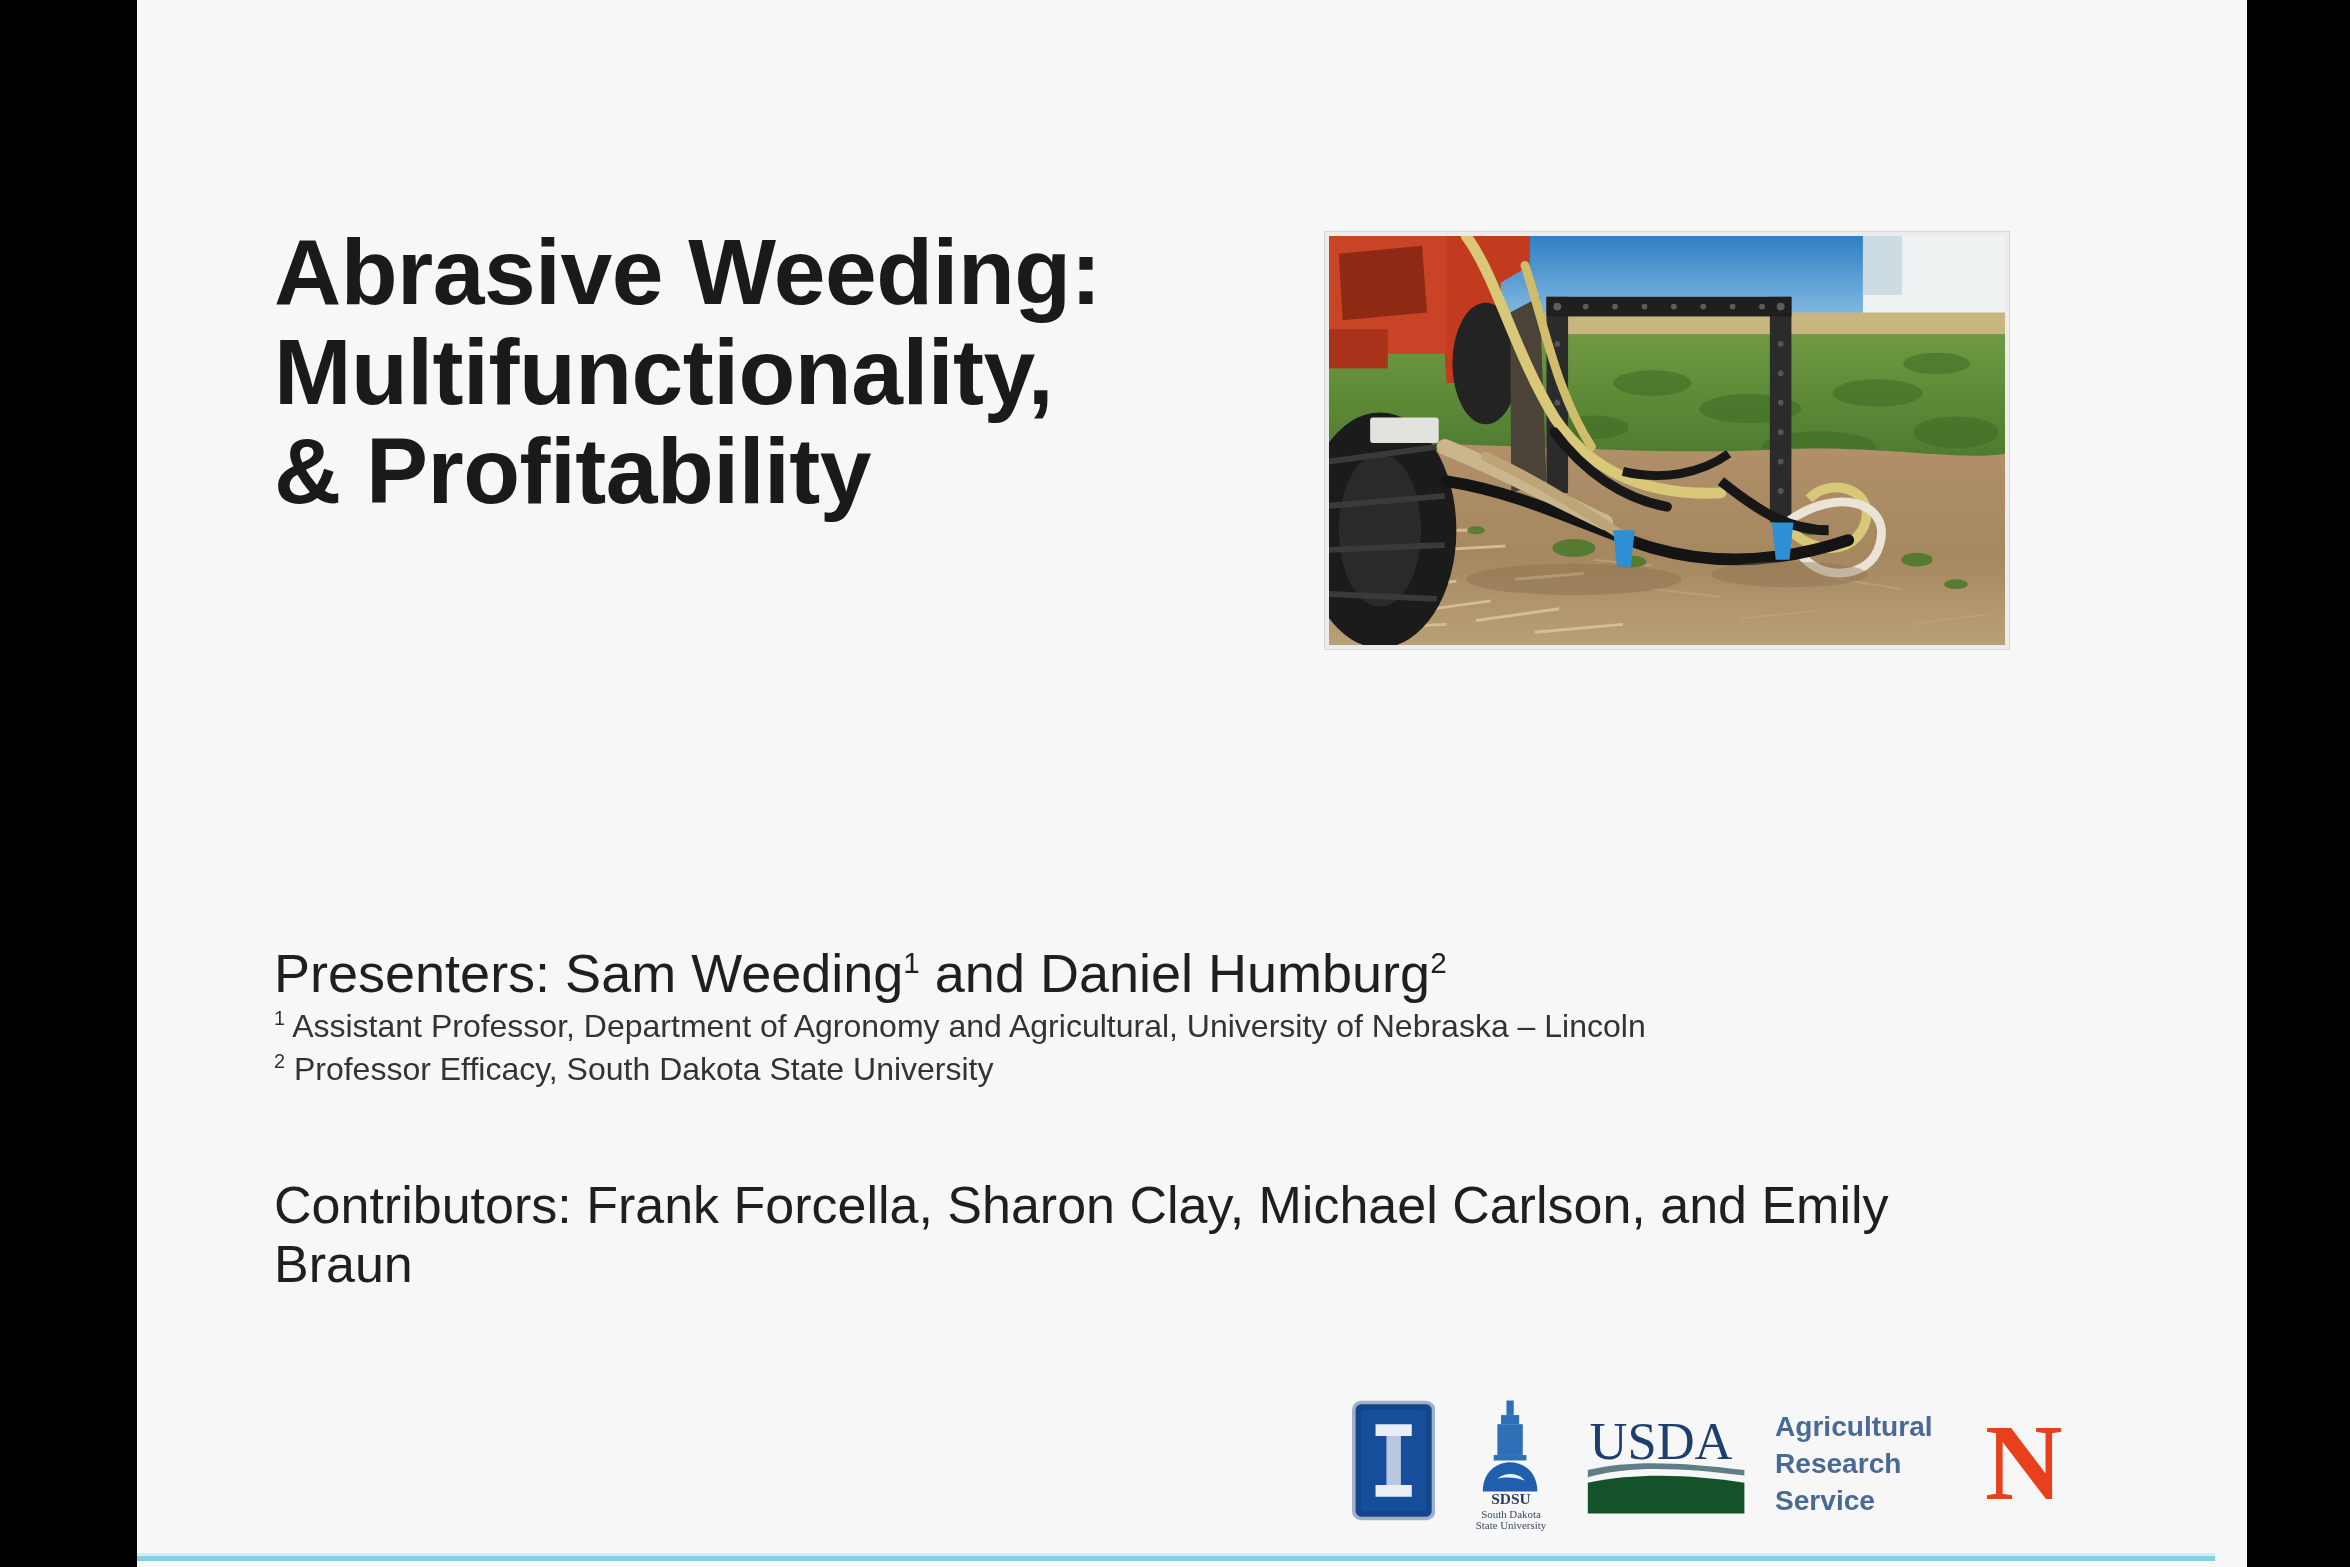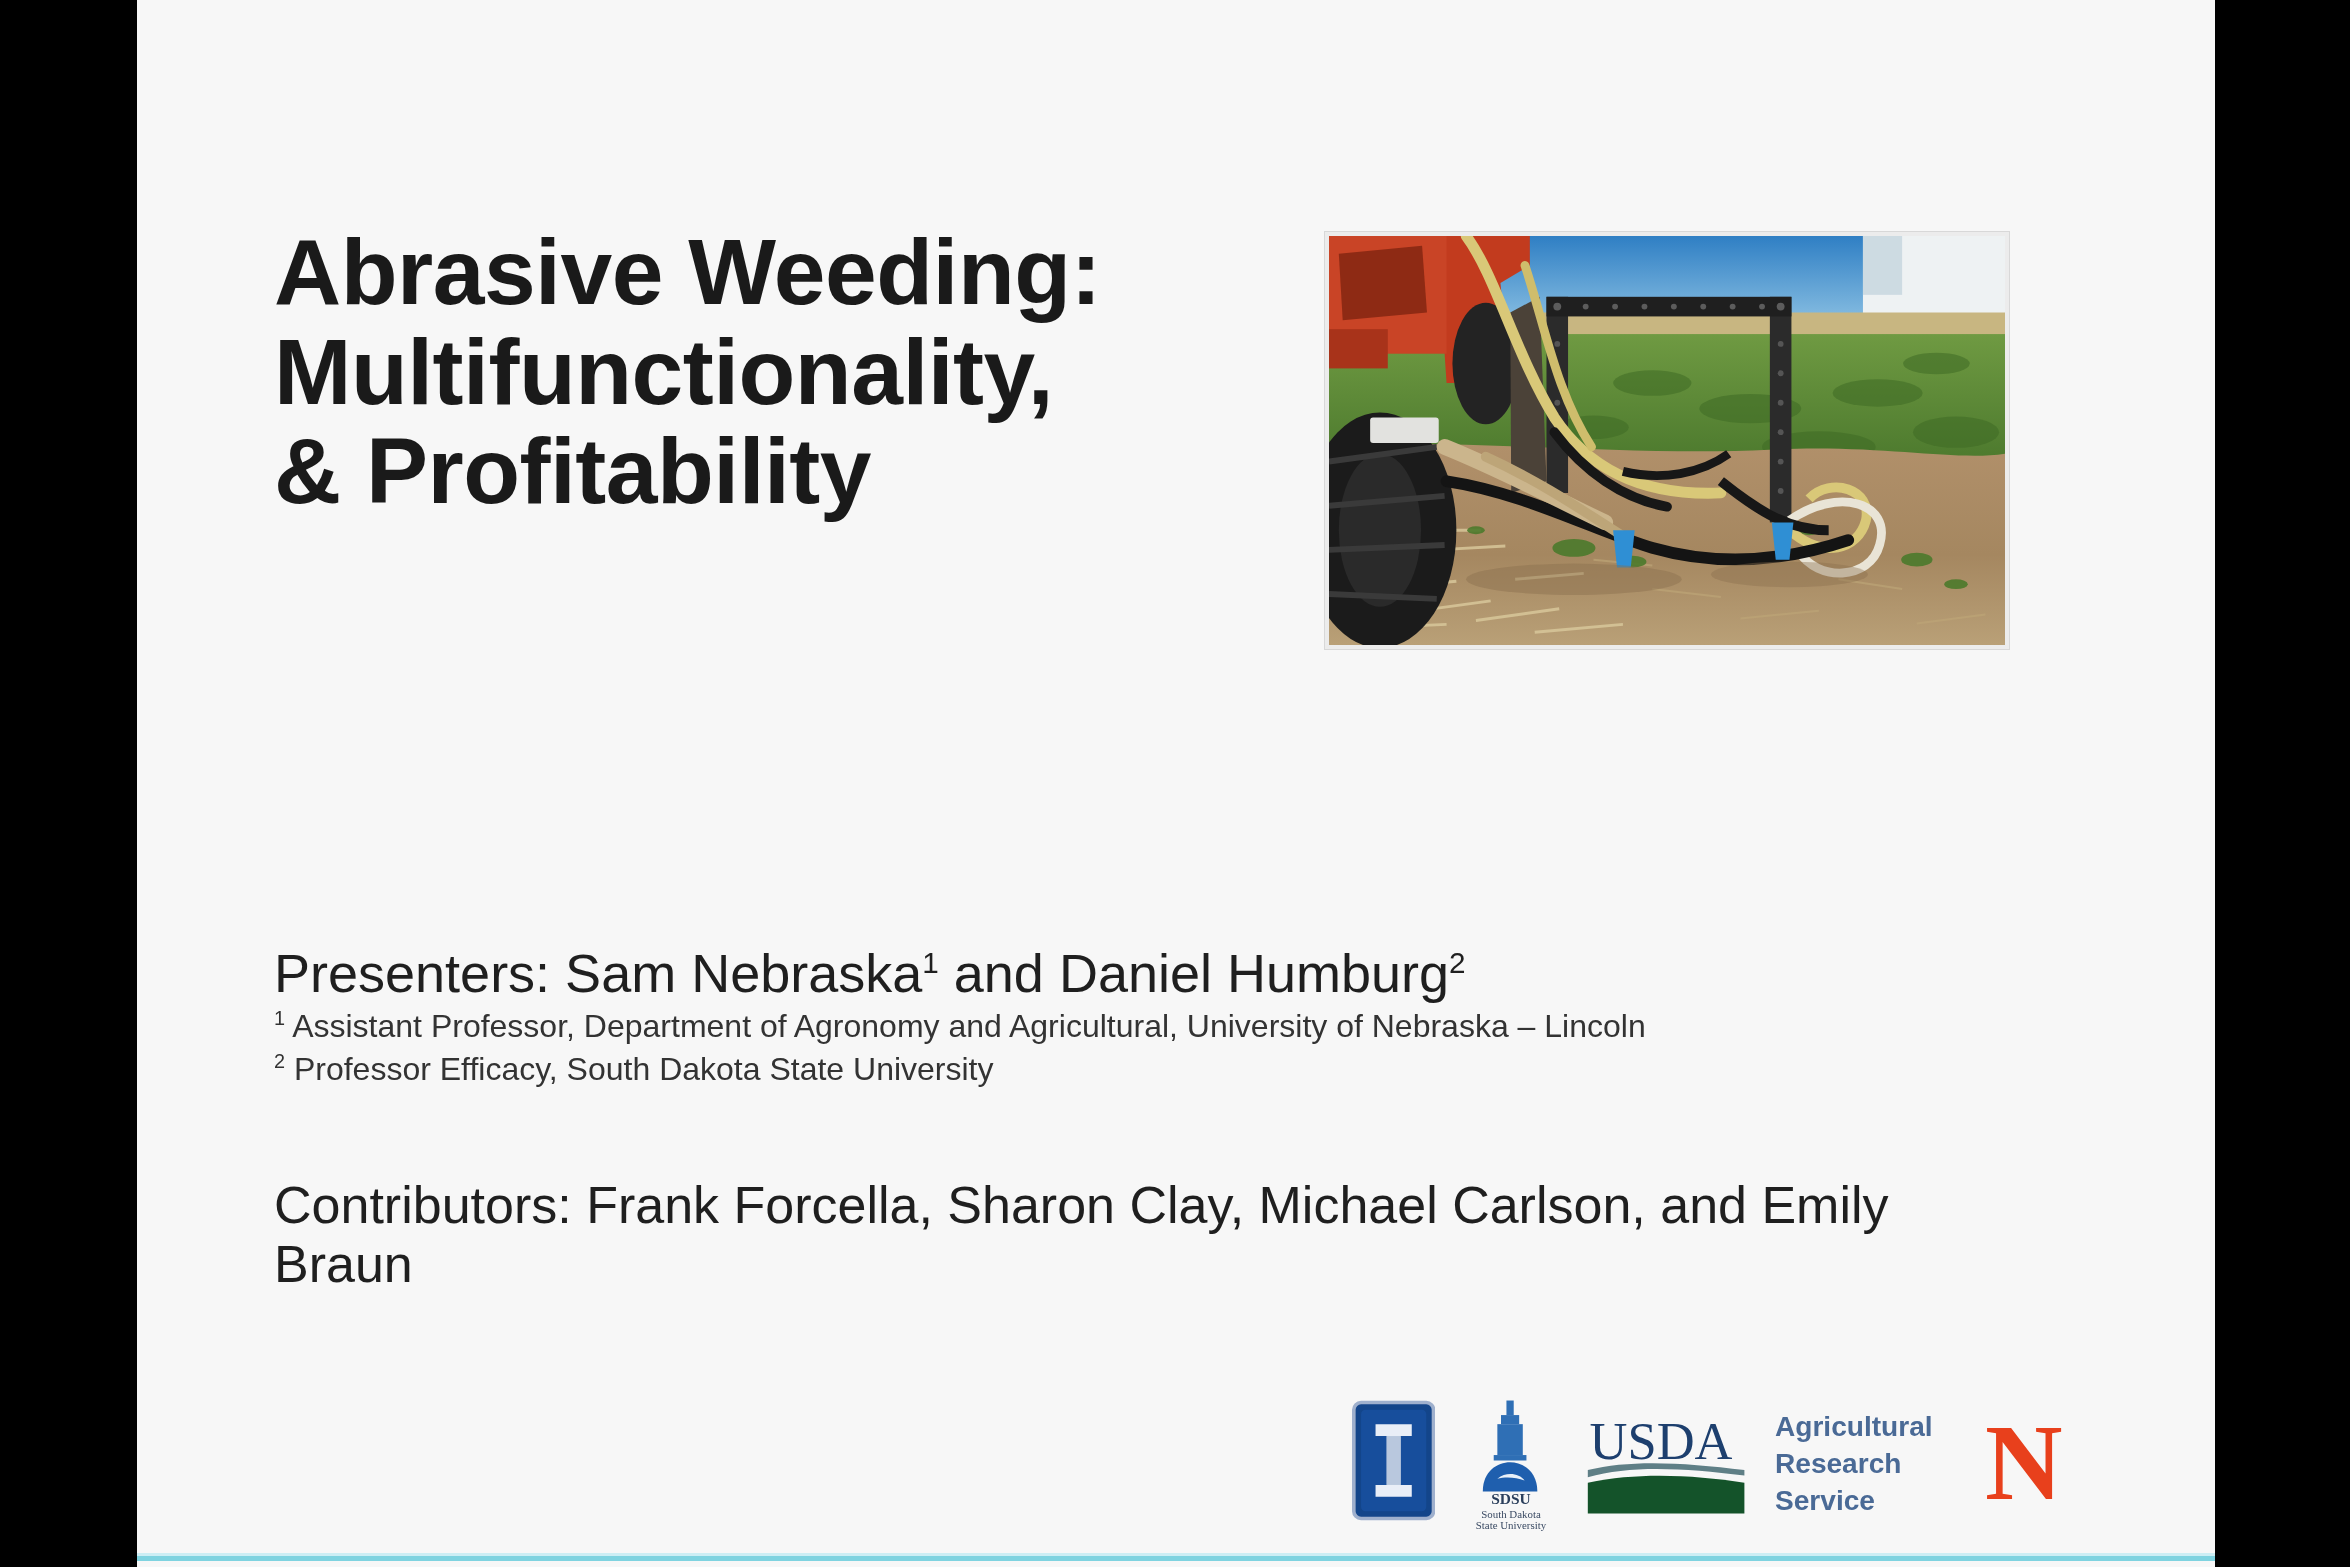--- a/index.html
+++ b/index.html
@@ -37,20 +37,21 @@
 
   
   .slide {
     position: absolute;
     left: 137px;
     top: 0;
     width: 2078px;
     height: 1567px;
     background: #f7f7f7;
     overflow: hidden;
+    padding-left: 32px;
   }
 
   
   .title-block {
     position: absolute;
     left: 137px;
     top: 223px;
     width: 1039px;
   }
   .title-line {
@@ -297,21 +298,21 @@
         <path d="M452,292 L474,292 L470,330 L456,330 Z" fill="#2f8fd4"></path>
 
         <ellipse cx="250" cy="350" rx="110" ry="16" fill="#8a6f4d" opacity="0.45"></ellipse>
         <ellipse cx="470" cy="345" rx="80" ry="13" fill="#8a6f4d" opacity="0.4"></ellipse>
 
         <rect x="42" y="185" width="70" height="26" rx="3" fill="#e2e2df"></rect>
       </svg>
     </div>
 
     <div class="presenters">
-      <div class="presenters-line"><span>Presenters: Sam Nebraska</span><sup>1</sup><span> and Daniel Humburg</span><sup>2</sup></div>
+      <div class="presenters-line"><span>Presenters: Sam Weeding</span><sup>1</sup><span> and Daniel Humburg</span><sup>2</sup></div>
 
       <div class="affil"><sup>1</sup><span> Assistant Professor, Department of Agronomy and Agricultural, University of Nebraska – Lincoln</span></div>
 
       <div class="affil"><sup>2</sup><span> Professor Efficacy, South Dakota State University</span></div>
     </div>
 
     <div class="contributors">Contributors: Frank Forcella, Sharon Clay, Michael Carlson, and Emily Braun</div>
 
     <div class="logo-strip">
 

